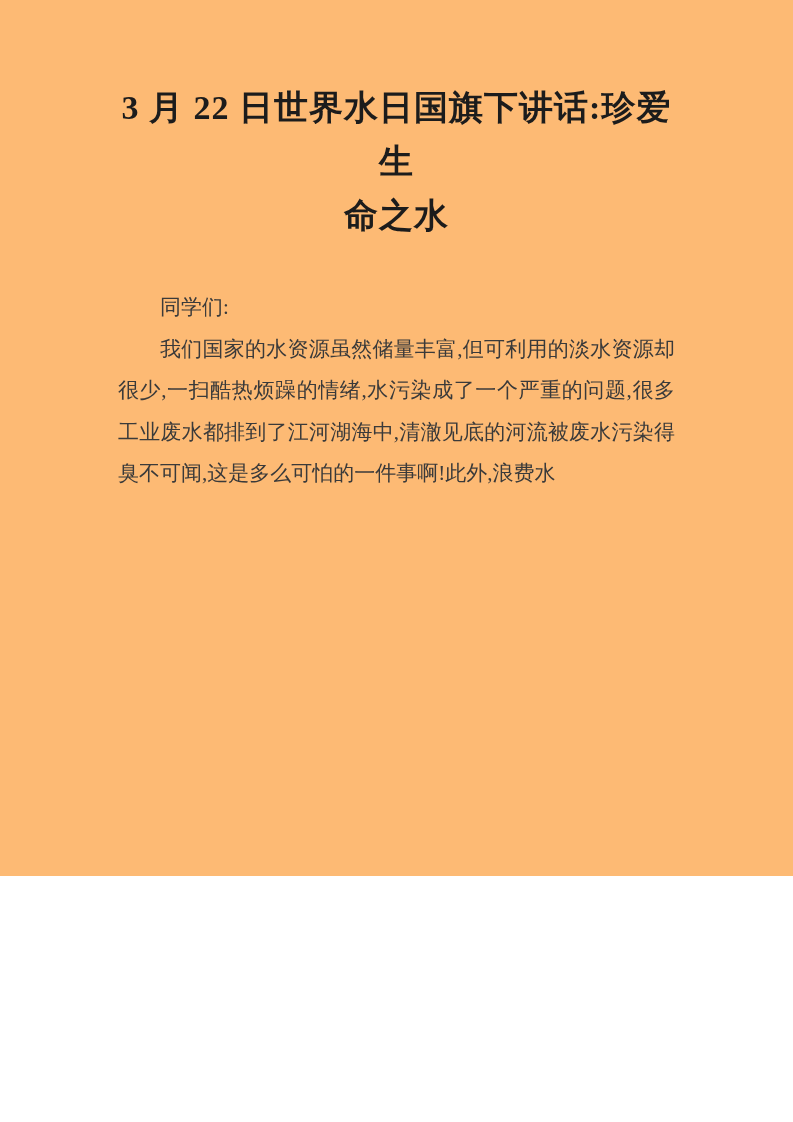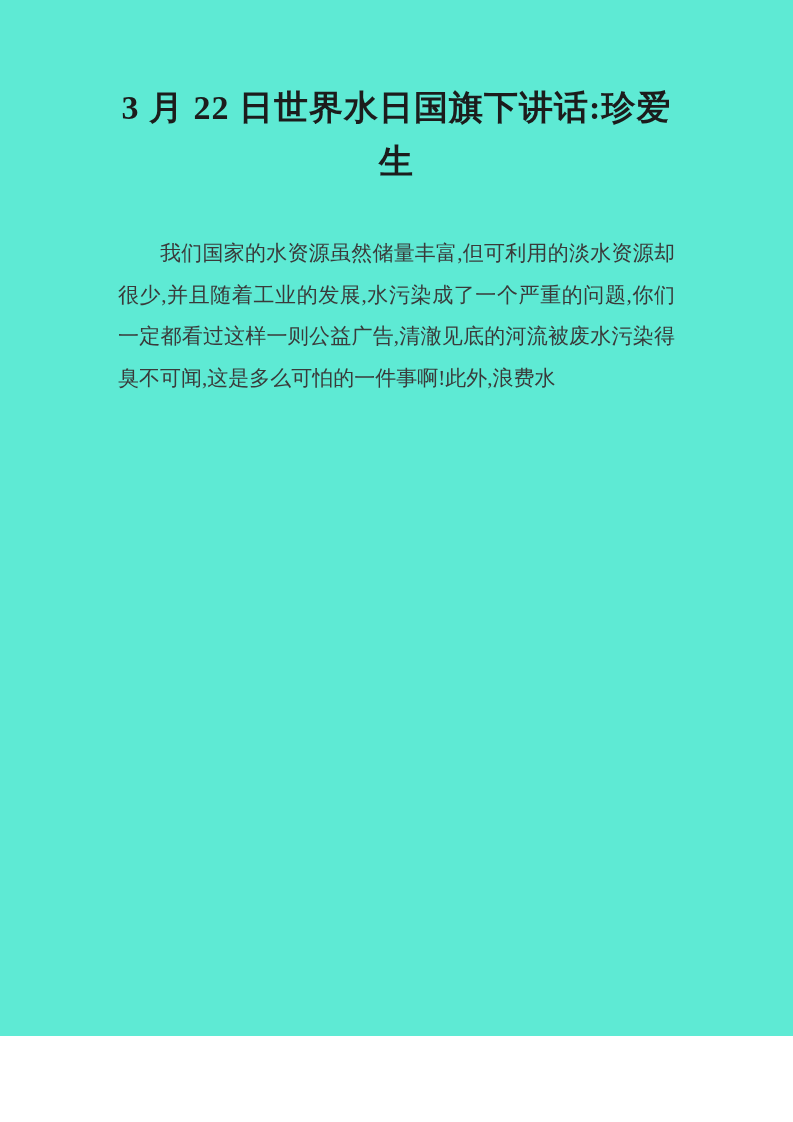--- a/index.html
+++ b/index.html
@@ -8,23 +8,23 @@
     }
     body {
       width: 793px;
       height: 1122px;
       background: #ffffff;
       overflow: hidden;
     }
     .page {
       box-sizing: border-box;
       width: 793px;
-      height: 1036px;
+      height: 876px;
       padding: 81px 118px 0 118px;
-      background: #5eead4;
+      background: #fdba74;
       font-family: "Liberation Serif", "DejaVu Serif", serif;
     }
     .doc-title {
       margin: 0;
       font-size: 34px;
       line-height: 54px;
       font-weight: bold;
       text-align: center;
       color: #1c1c1c;
       letter-spacing: 1px;
@@ -45,17 +45,19 @@
       padding: 0;
       text-indent: 2em;
     }
   </style>
 </head>
 <body>
 
 <div class="page">
   <h1 class="doc-title">
     <span class="title-line">3 月 22 日世界水日国旗下讲话:珍爱生</span>
+    <span class="title-line">命之水</span>
   </h1>
   <div class="doc-body">
-    <p>我们国家的水资源虽然储量丰富,但可利用的淡水资源却很少,并且随着工业的发展,水污染成了一个严重的问题,你们一定都看过这样一则公益广告,清澈见底的河流被废水污染得臭不可闻,这是多么可怕的一件事啊!此外,浪费水</p>
+    <p>同学们:</p>
+    <p>我们国家的水资源虽然储量丰富,但可利用的淡水资源却很少,一扫酷热烦躁的情绪,水污染成了一个严重的问题,很多工业废水都排到了江河湖海中,清澈见底的河流被废水污染得臭不可闻,这是多么可怕的一件事啊!此外,浪费水</p>
   </div>
 </div>
 
 </body></html>

